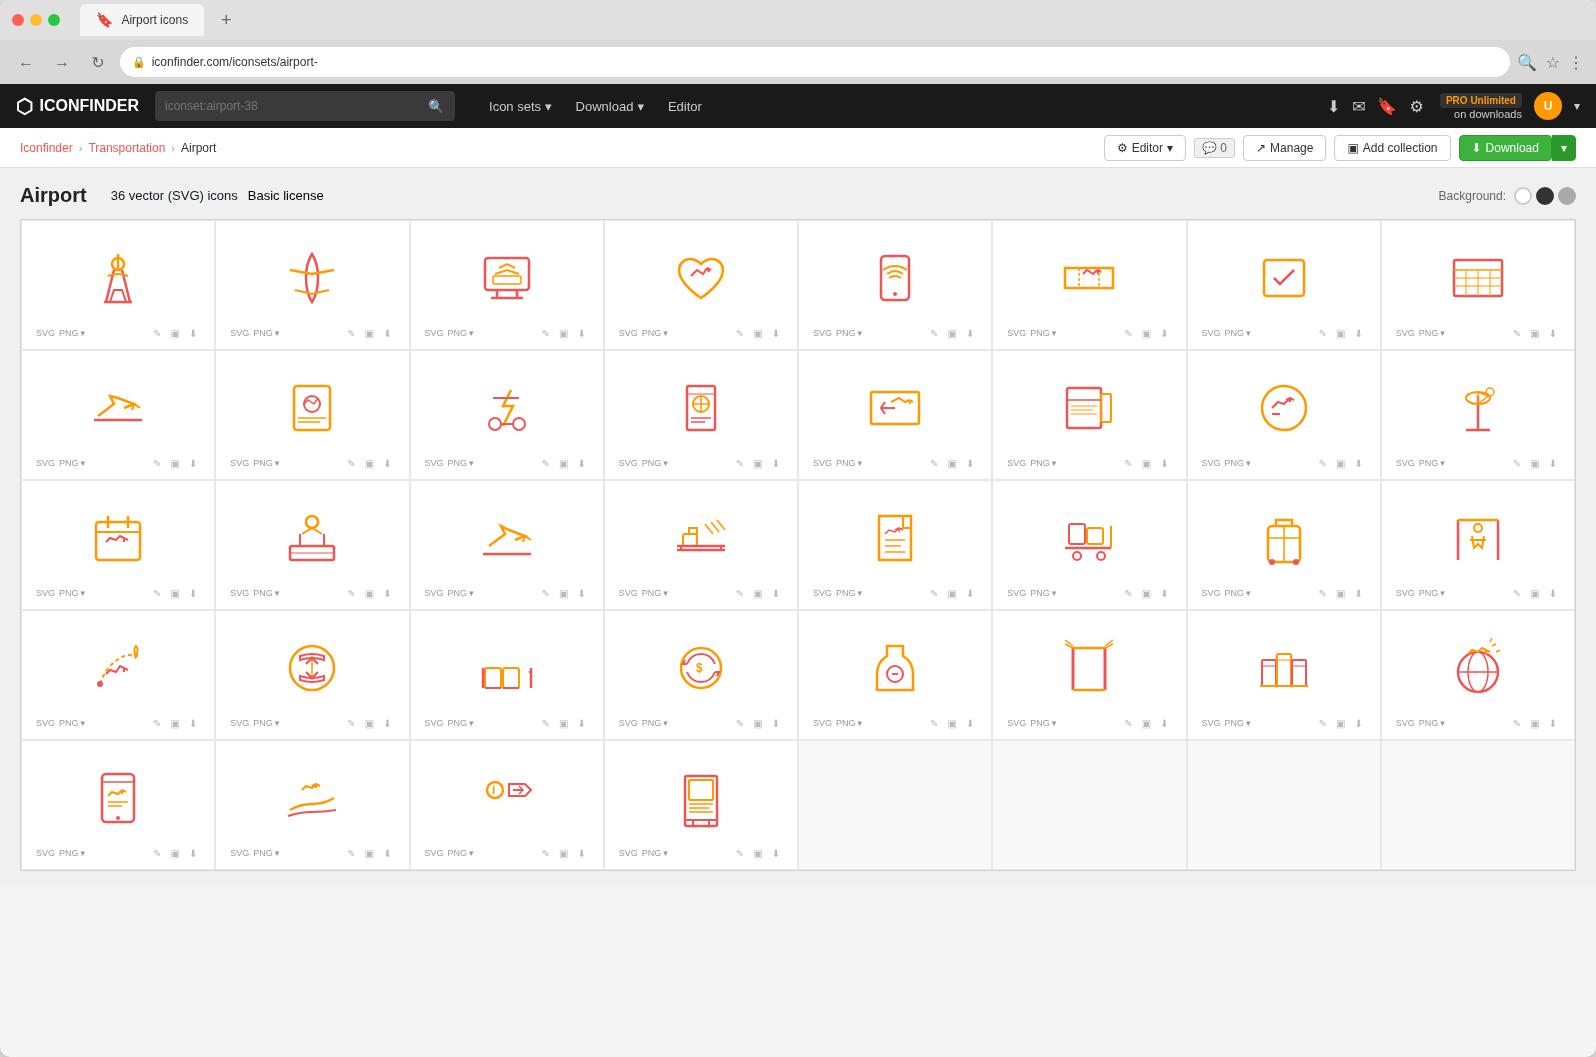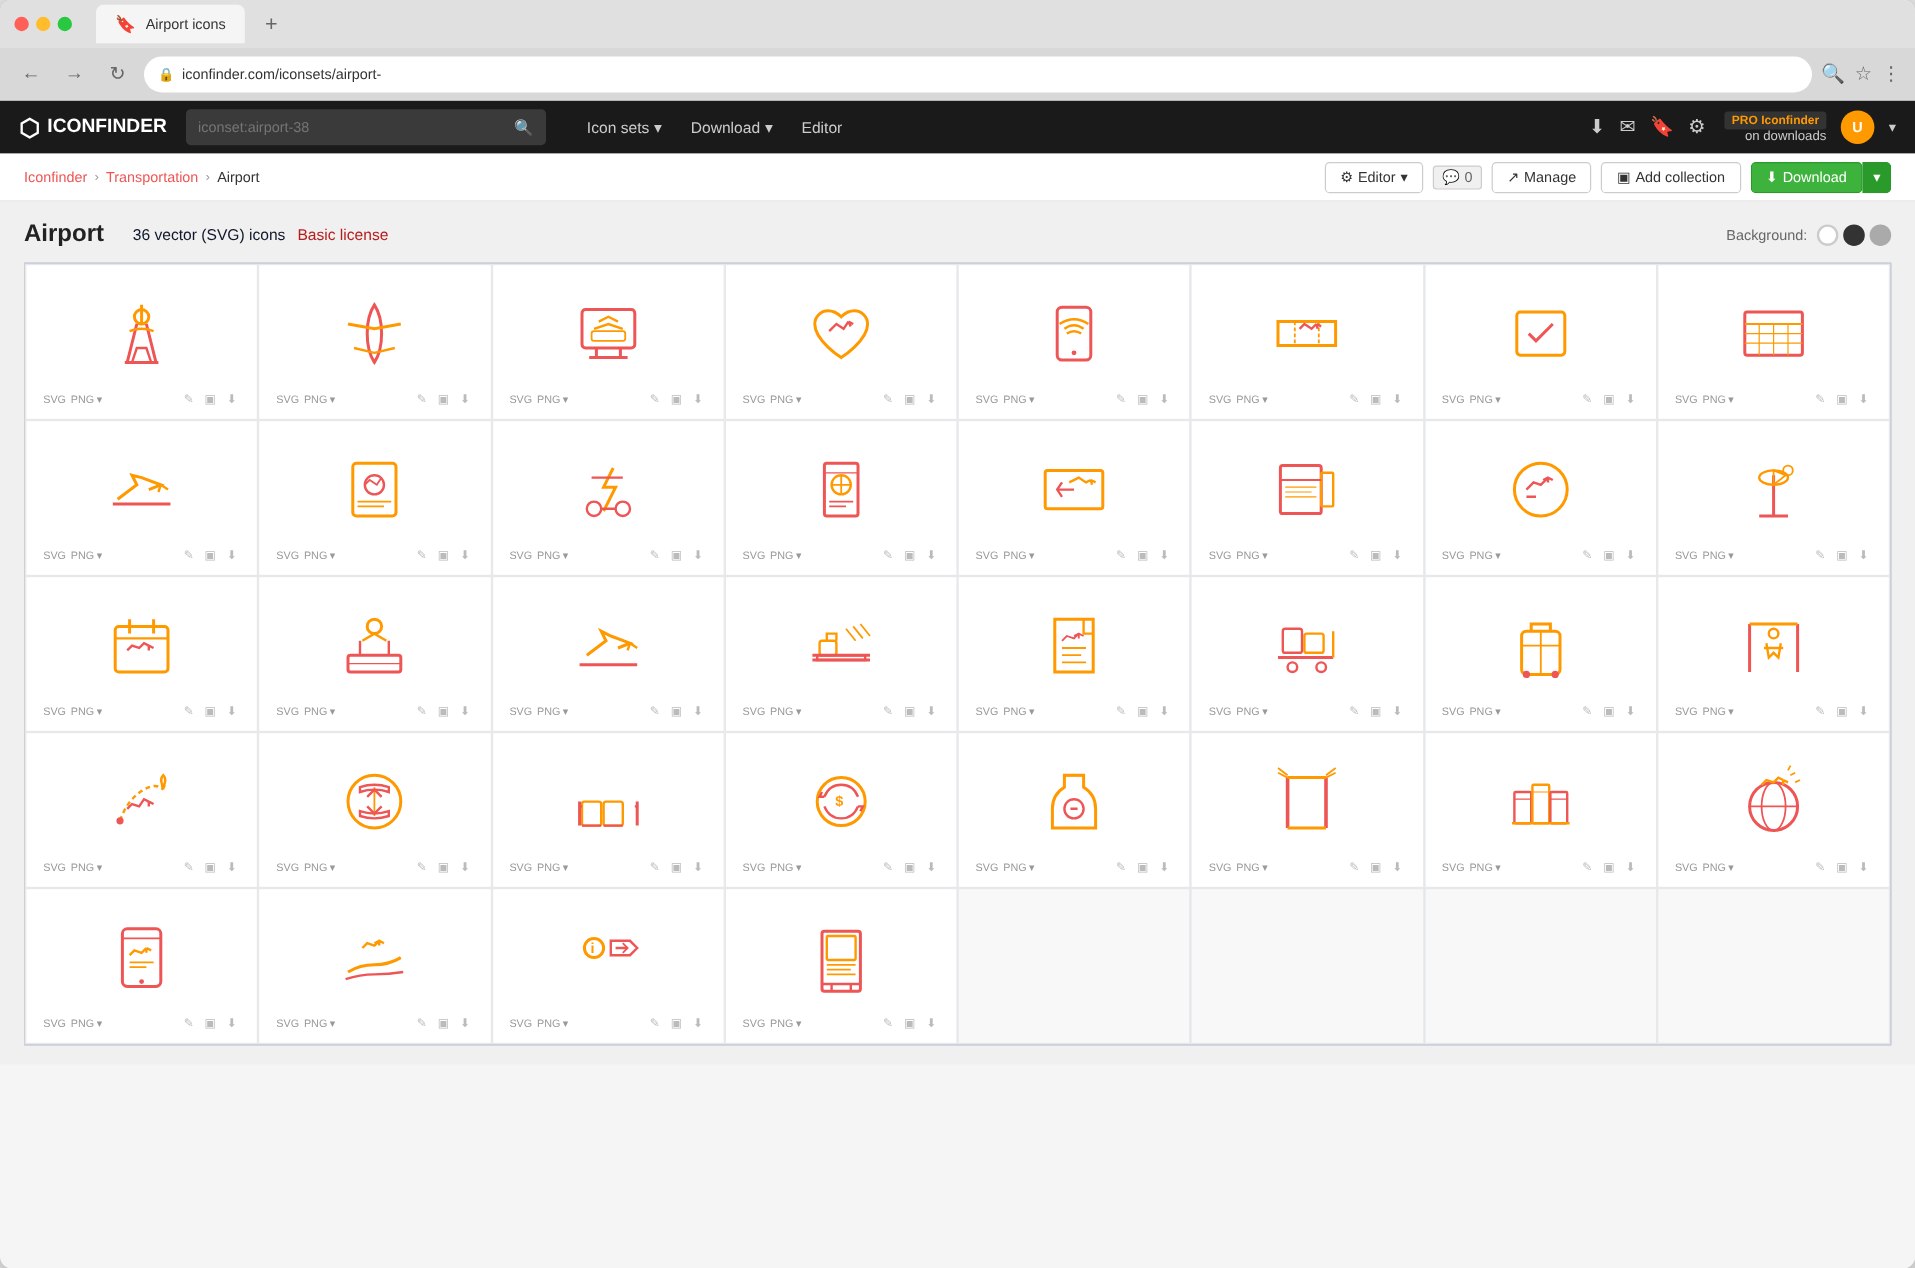--- a/index.html
+++ b/index.html
@@ -217,40 +217,40 @@
       align-items: center;
       margin-bottom: 12px;
     }
     .set-title {
       font-size: 20px; font-weight: bold; color: #222;
     }
     .set-meta {
       margin-left: 24px; display: flex; align-items: center; gap: 10px;
     }
     .set-count { font-size: 13px; color: #0f172a; }
-    .set-license { font-size: 13px; color: #b91c1c; cursor: pointer; }
+    .set-license { font-size: 13px; color: #000000; cursor: pointer; }
     .bg-toggle {
       margin-left: auto;
       display: flex; align-items: center; gap: 8px;
       font-size: 12px; color: #666;
     }
     .bg-circles { display: flex; gap: 4px; }
     .bg-circle {
       width: 18px; height: 18px; border-radius: 50%; border: 2px solid #ccc; cursor: pointer;
     }
     .bg-white { background: white; }
     .bg-dark { background: #333; border-color: #333; }
     .bg-gray { background: #aaa; border-color: #aaa; }
 
     
     .icon-grid {
       display: grid;
       grid-template-columns: repeat(8, 1fr);
       gap: 0;
-      background: #3b82f6;
+      background: #a21caf;
       border: 1px solid #d0d0d0;
     }
     .icon-cell {
       background: white;
       border: 1px solid #e8e8e8;
       display: flex;
       flex-direction: column;
       align-items: center;
       justify-content: center;
       padding: 16px 8px 4px;
@@ -346,21 +346,21 @@
       <div class="nav-link">
         <span>Editor</span>
       </div>
     </div>
     <div class="nav-right">
       <span class="nav-icon-btn">⬇</span>
       <span class="nav-icon-btn">✉</span>
       <span class="nav-icon-btn">🔖</span>
       <span class="nav-icon-btn">⚙</span>
       <div style="display:flex;flex-direction:column;align-items:flex-end;margin-left:4px;">
-        <span class="pro-badge">PRO Iconfinder</span>
+        <span class="pro-badge">PRO Unlimited</span>
         <span class="pro-label">on downloads</span>
       </div>
       <div class="avatar">U</div>
       <span style="color:#ccc;font-size:12px;">▾</span>
     </div>
   </div>
 
   <div class="breadcrumb-bar">
     <div class="breadcrumb">
       <a>Iconfinder</a>

